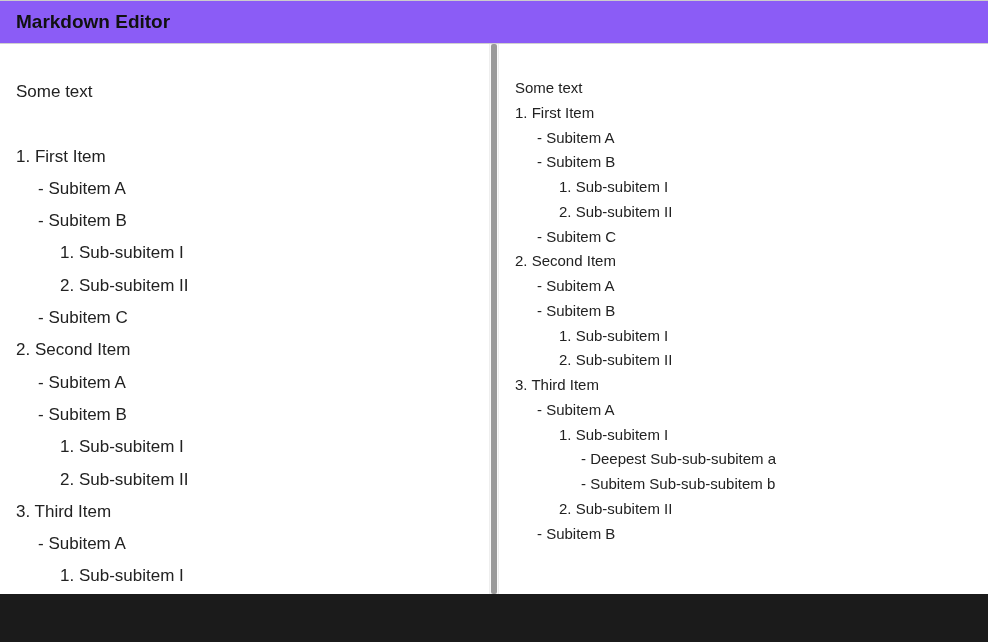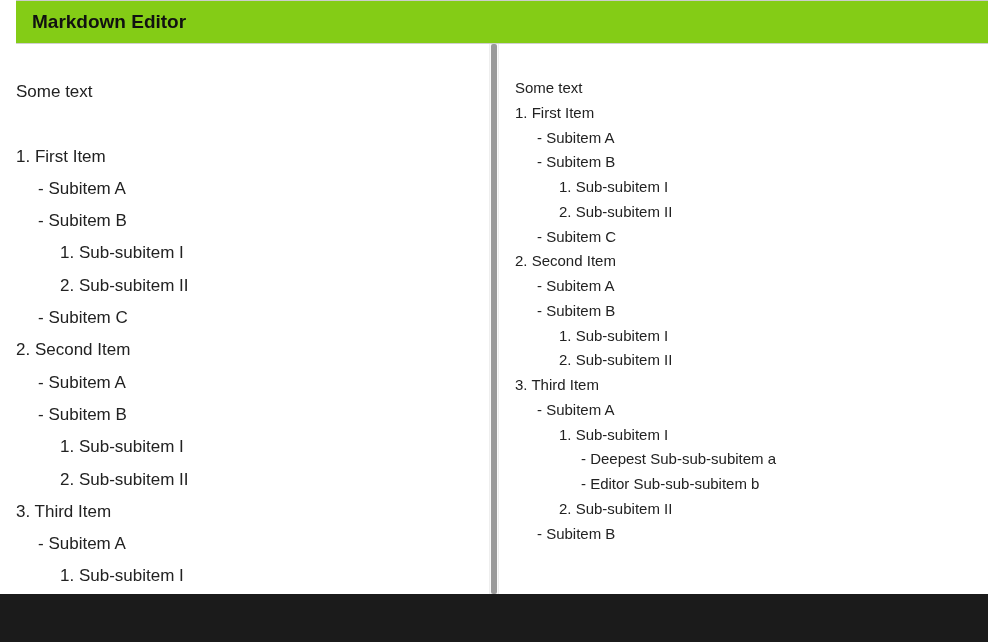--- a/index.html
+++ b/index.html
@@ -1,24 +1,23 @@
 <!DOCTYPE html>
 <html><head>
 <meta charset="utf-8">
 <style>
   * { box-sizing: border-box; margin: 0; padding: 0; }
   html, body { height: 100%; font-family: "Segoe UI", Arial, sans-serif; font-size: 16px; color: #222; }
   body { display: flex; flex-direction: column; background: #fff; }
 
   .header {
-    background: #84cc16;
+    background: #8b5cf6;
     border-top: 1px solid #ccc;
     border-bottom: 1px solid #d0d0d0;
     padding: 10px 16px;
-    margin-left: 16px;
   }
   .header h1 { font-size: 19px; font-weight: 700; color: #111; }
 
   .panes {
     flex: 1;
     display: flex;
     overflow: hidden;
     background: #fff;
   }
 
@@ -114,21 +113,21 @@
         <div class="preview-line pindent-1">- Subitem C</div>
         <div class="preview-line pindent-0">2. Second Item</div>
         <div class="preview-line pindent-1">- Subitem A</div>
         <div class="preview-line pindent-1">- Subitem B</div>
         <div class="preview-line pindent-2">1. Sub-subitem I</div>
         <div class="preview-line pindent-2">2. Sub-subitem II</div>
         <div class="preview-line pindent-0">3. Third Item</div>
         <div class="preview-line pindent-1">- Subitem A</div>
         <div class="preview-line pindent-2">1. Sub-subitem I</div>
         <div class="preview-line pindent-3">- Deepest Sub-sub-subitem a</div>
-        <div class="preview-line pindent-3">- Editor Sub-sub-subitem b</div>
+        <div class="preview-line pindent-3">- Subitem Sub-sub-subitem b</div>
         <div class="preview-line pindent-2">2. Sub-subitem II</div>
         <div class="preview-line pindent-1">- Subitem B</div>
       </div>
   </div>
 
 </div>
 
 <div class="footer"></div>
 
 </body></html>

